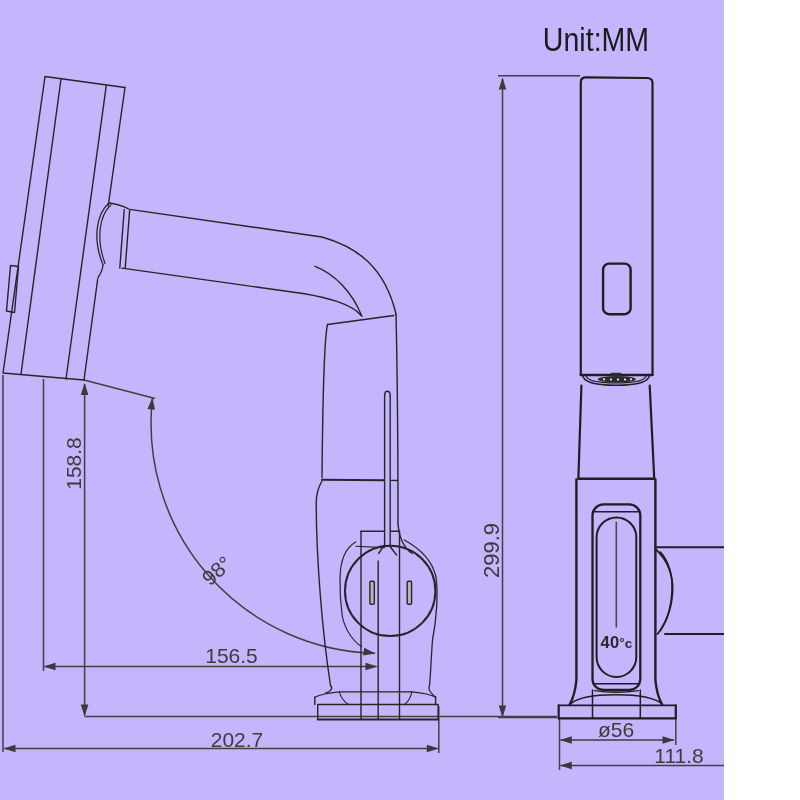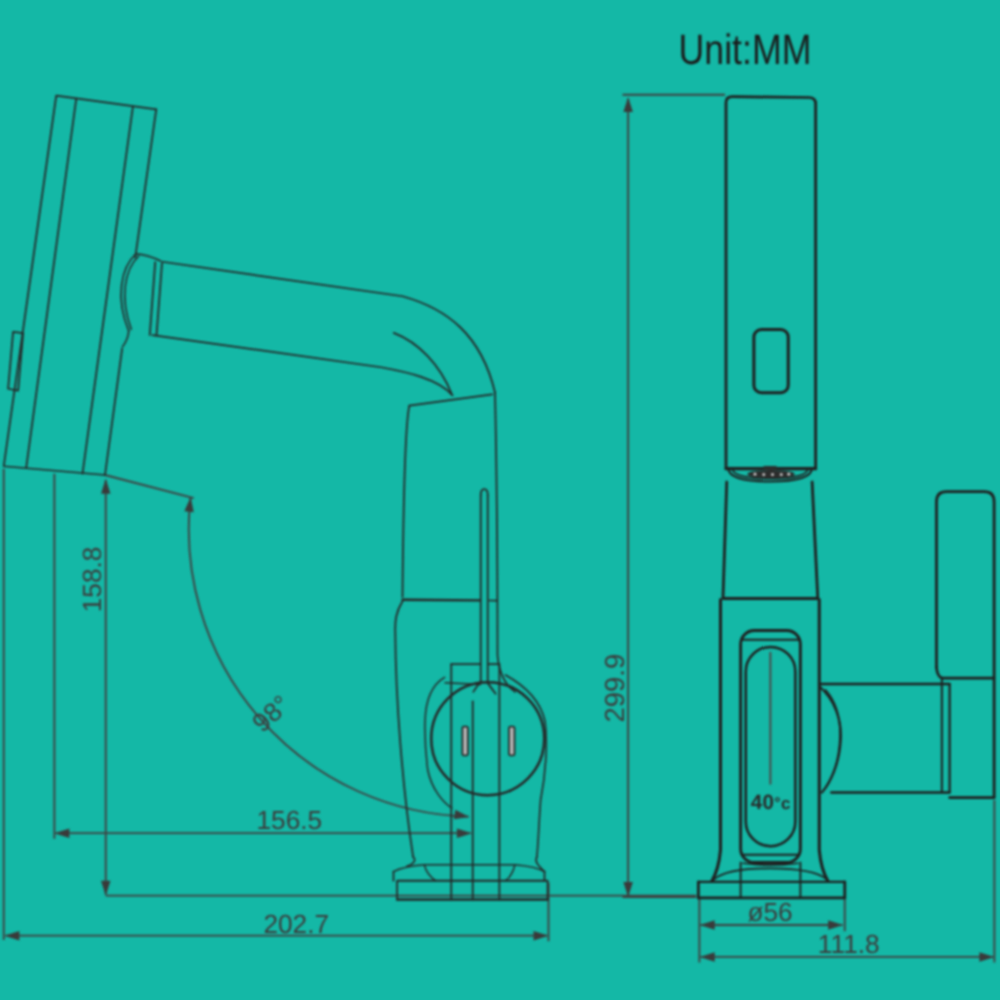--- a/index.html
+++ b/index.html
@@ -1,16 +1,16 @@
 <!DOCTYPE html>
 <html><head>
 <meta charset="utf-8">
 <style>
   html,body{margin:0;padding:0;background:#fff;}
-  .wrap{width:800px;height:800px;position:relative;overflow:hidden;background:#14b8a6;text-decoration:underline;}
+  .wrap{width:724px;height:800px;position:relative;overflow:hidden;background:#c4b5fd;text-decoration:underline;}
   svg{display:block;}
   text{font-family:"Liberation Sans",sans-serif;}
 </style>
 </head>
 <body>
 <div class="wrap">
 <svg width="800" height="800" viewBox="0 0 800 800" style="filter:blur(0.75px)">
   <defs>
     <path id="arr" d="M0,0 L-12,3.8 L-12,-3.8 Z" fill="#3a3a3a" stroke="none"></path>
   </defs>

